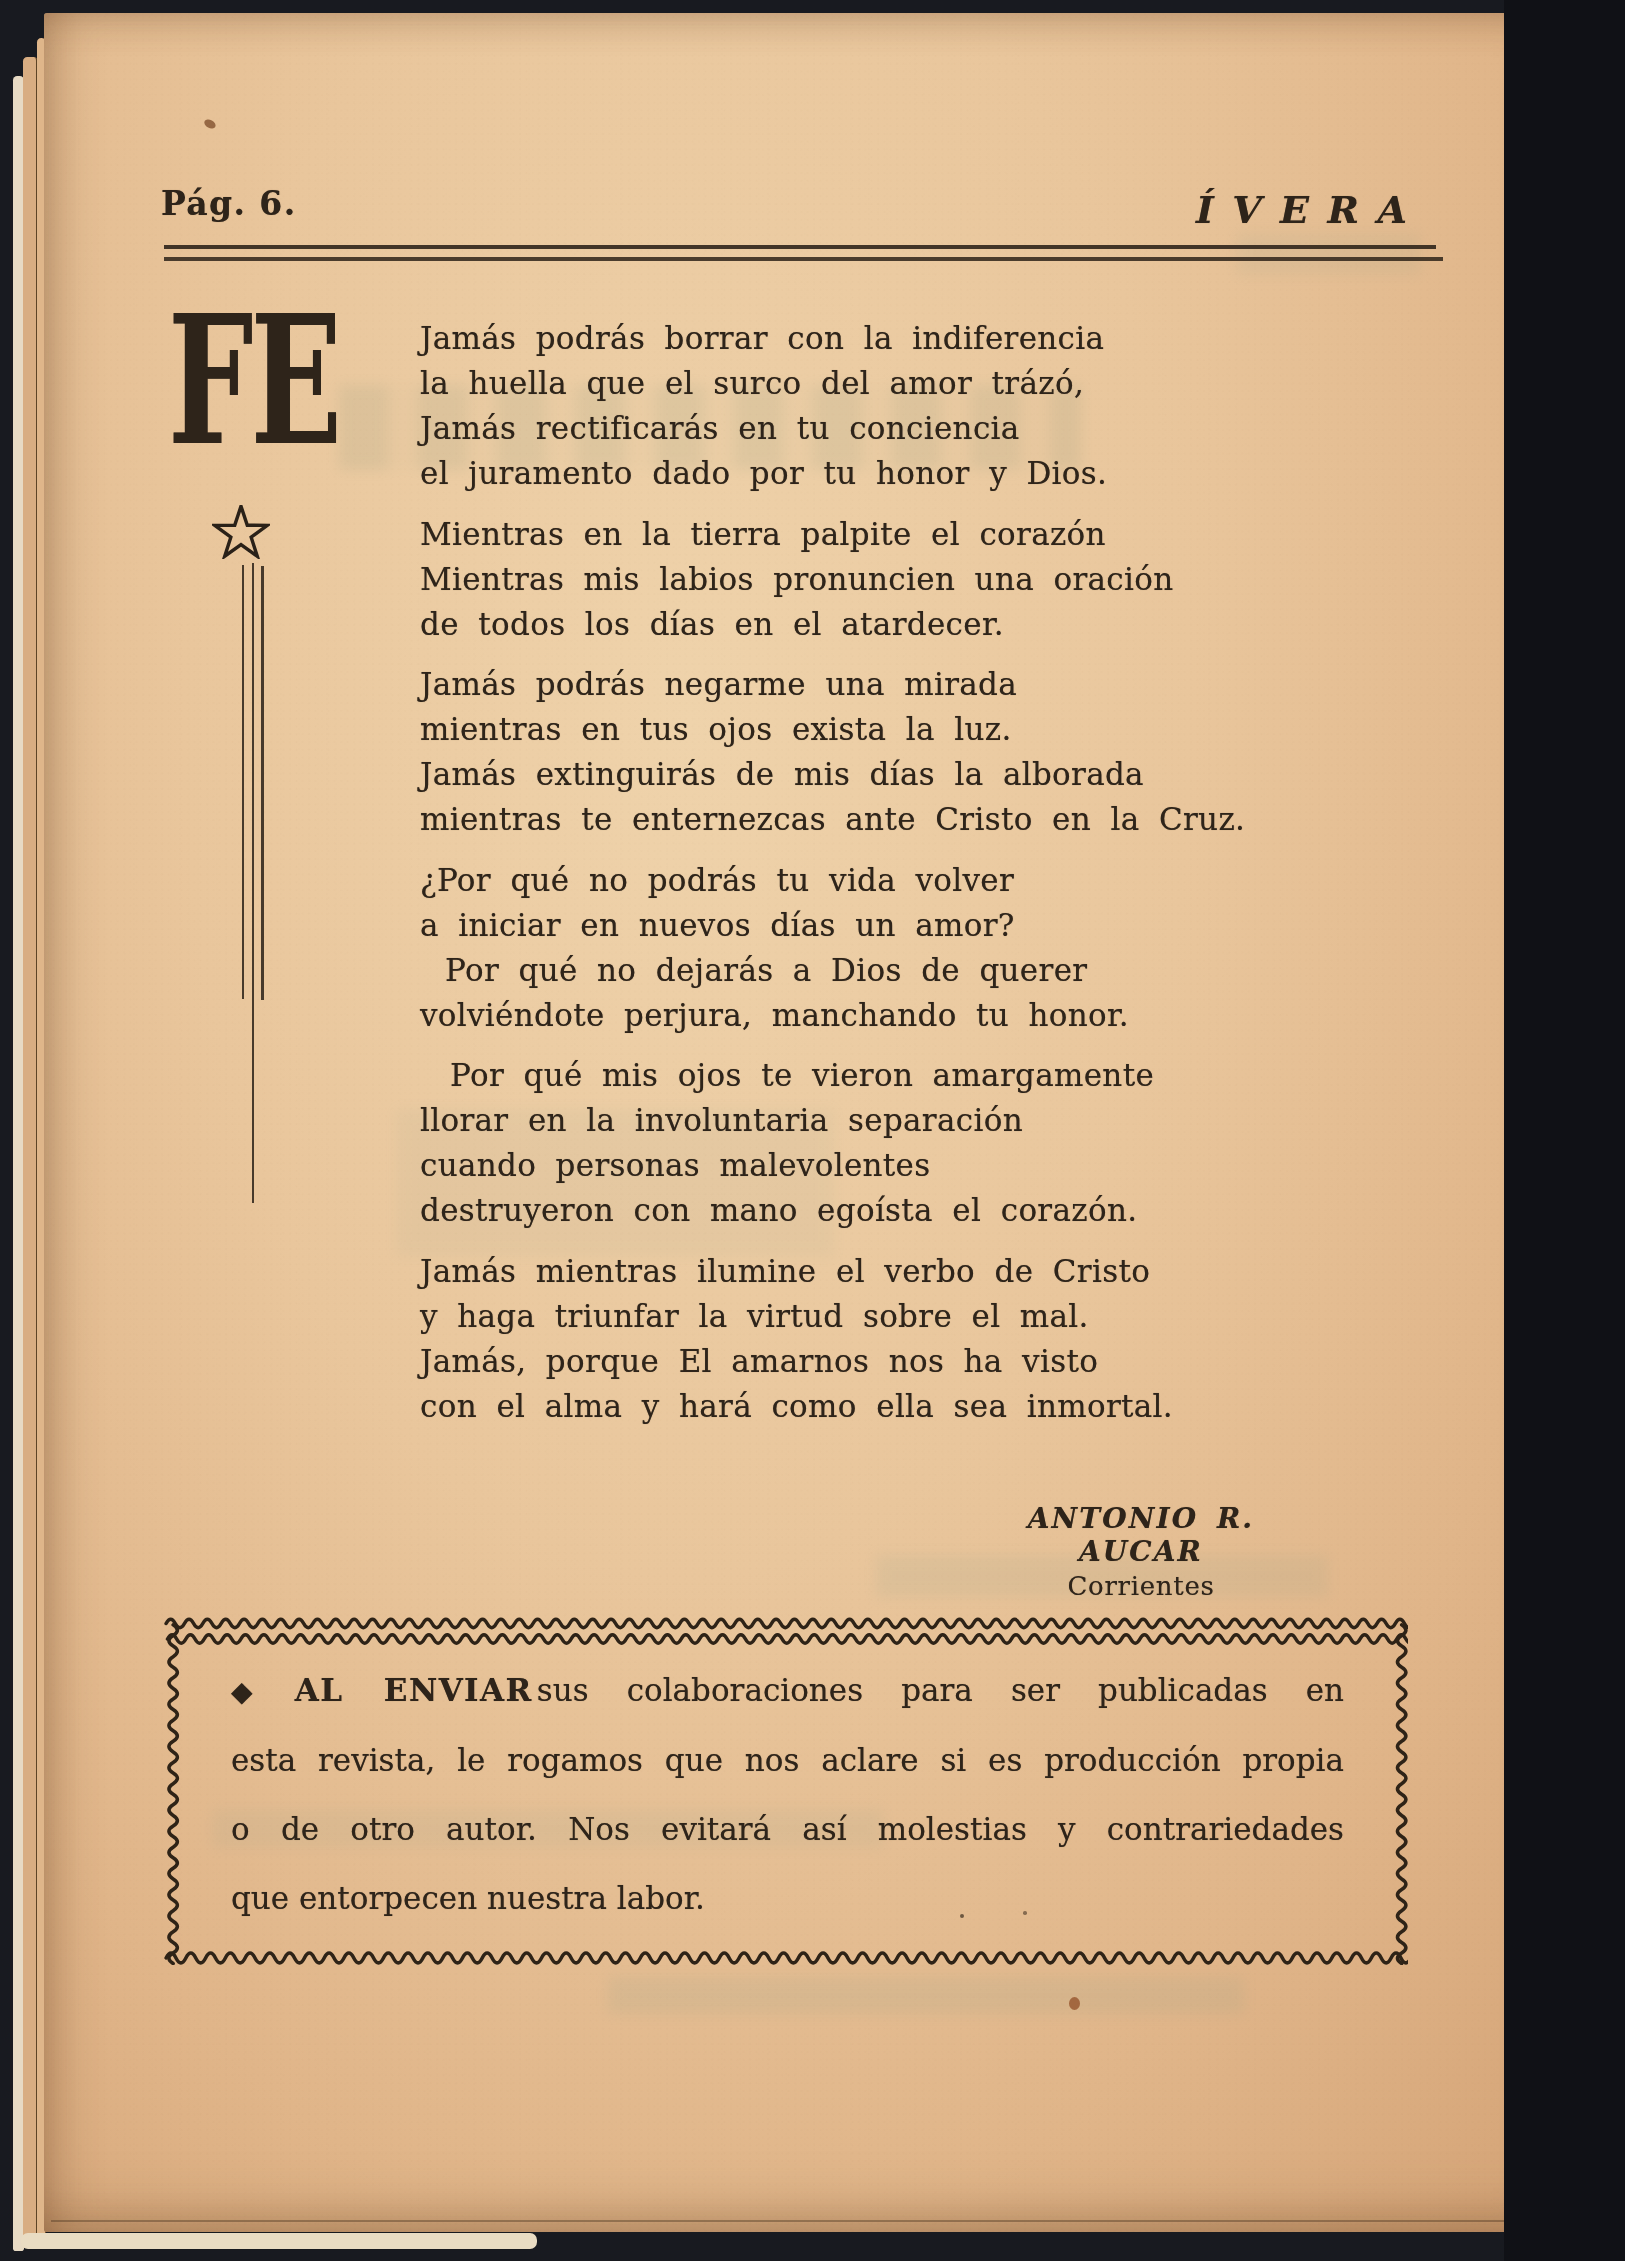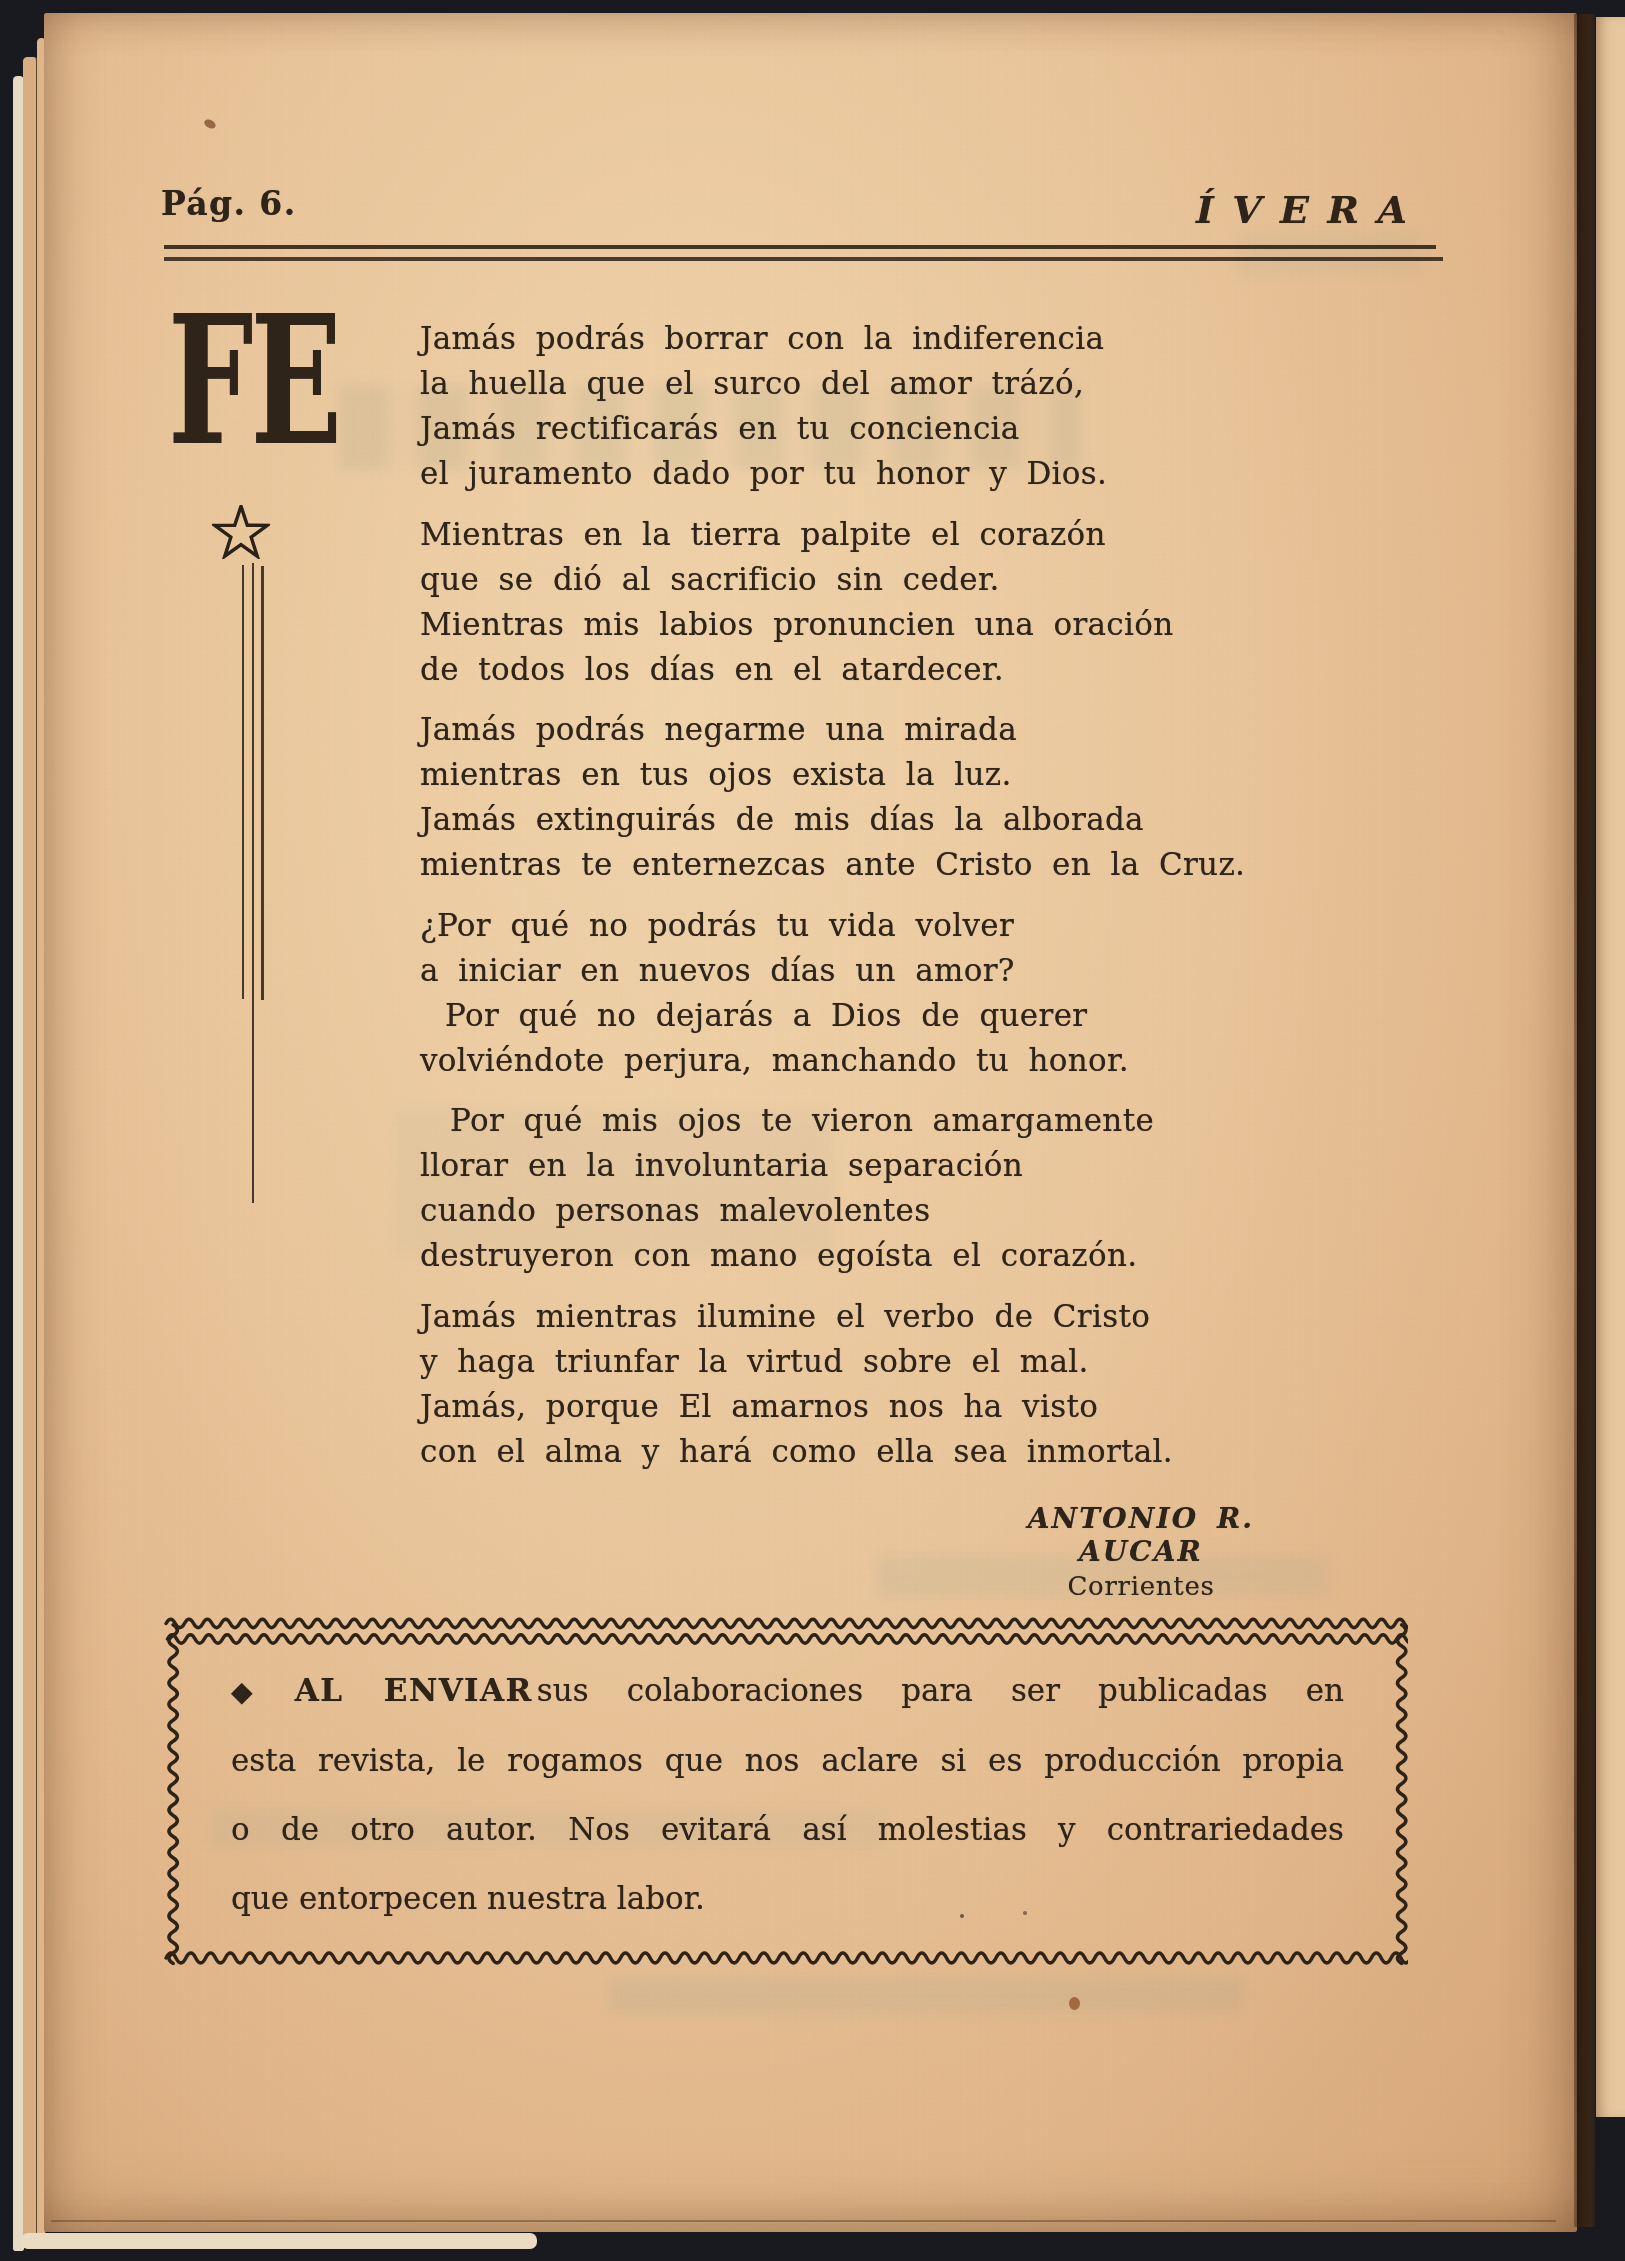--- a/index.html
+++ b/index.html
@@ -1,16 +1,16 @@
 <!DOCTYPE html>
 <html style="font-size:11.3px"><head>
 <meta charset="utf-8">
 <style>
   html,body{margin:0;padding:0;background:#101116;}
-  .scan{position:relative;width:1625px;height:2261px;background:#181a20;overflow:hidden;
+  .scan{position:relative;width:1504px;height:2261px;background:#181a20;overflow:hidden;
         font-family:"DejaVu Serif", serif;}
   
   .strip{position:absolute;border-radius:4.2px 4.2px 2.8px 2.8px;}
   .strip1{left:12.7px;top:76px;width:11.3px;height:2175px;background:#e7dac4;}
   .strip2{left:23px;top:57px;width:13.4px;height:2191px;background:#d8ad82;border-right:2.1px solid #5d4426;}
   .strip3{left:37px;top:38px;width:7.8px;height:2199px;background:#dfb68a;border-right:1.4px solid #6b4e2d;}
   
   .page{position:absolute;left:44px;top:12.7px;width:1533px;height:2219px;border-radius:2.8px;
         background:radial-gradient(ellipse at 42% 32%, #efd3ab 0%, #e9c69c 40%, #e0b589 72%, #d4a376 100%);
         box-shadow:inset 32px 0 49px -25px rgba(110,70,40,.40),
@@ -112,21 +112,20 @@
 
   <div class="poem ink">
     <div class="stanza">
       <div class="pline">Jamás podrás borrar con la indiferencia</div>
       <div class="pline">la huella que el surco del amor trázó,</div>
       <div class="pline">Jamás rectificarás en tu conciencia</div>
       <div class="pline">el juramento dado por tu honor y Dios.</div>
     </div>
     <div class="stanza">
       <div class="pline">Mientras en la tierra palpite el corazón</div>
-      <div class="pline">que se dió al sacrificio sin ceder.</div>
       <div class="pline">Mientras mis labios pronuncien una oración</div>
       <div class="pline">de todos los días en el atardecer.</div>
     </div>
     <div class="stanza">
       <div class="pline">Jamás podrás negarme una mirada</div>
       <div class="pline">mientras en tus ojos exista la luz.</div>
       <div class="pline">Jamás extinguirás de mis días la alborada</div>
       <div class="pline">mientras te enternezcas ante Cristo en la Cruz.</div>
     </div>
     <div class="stanza">

